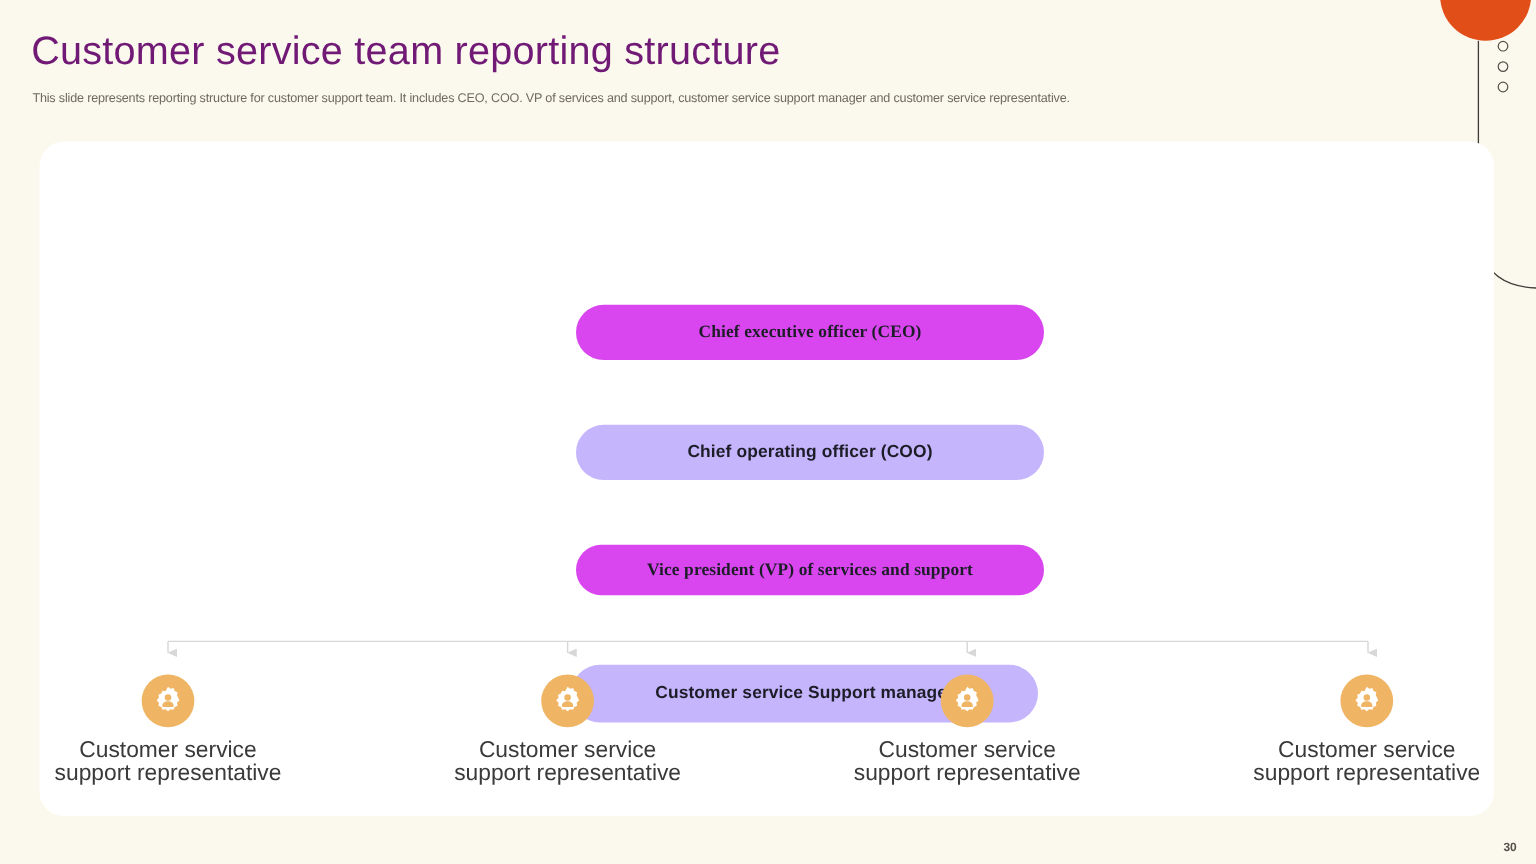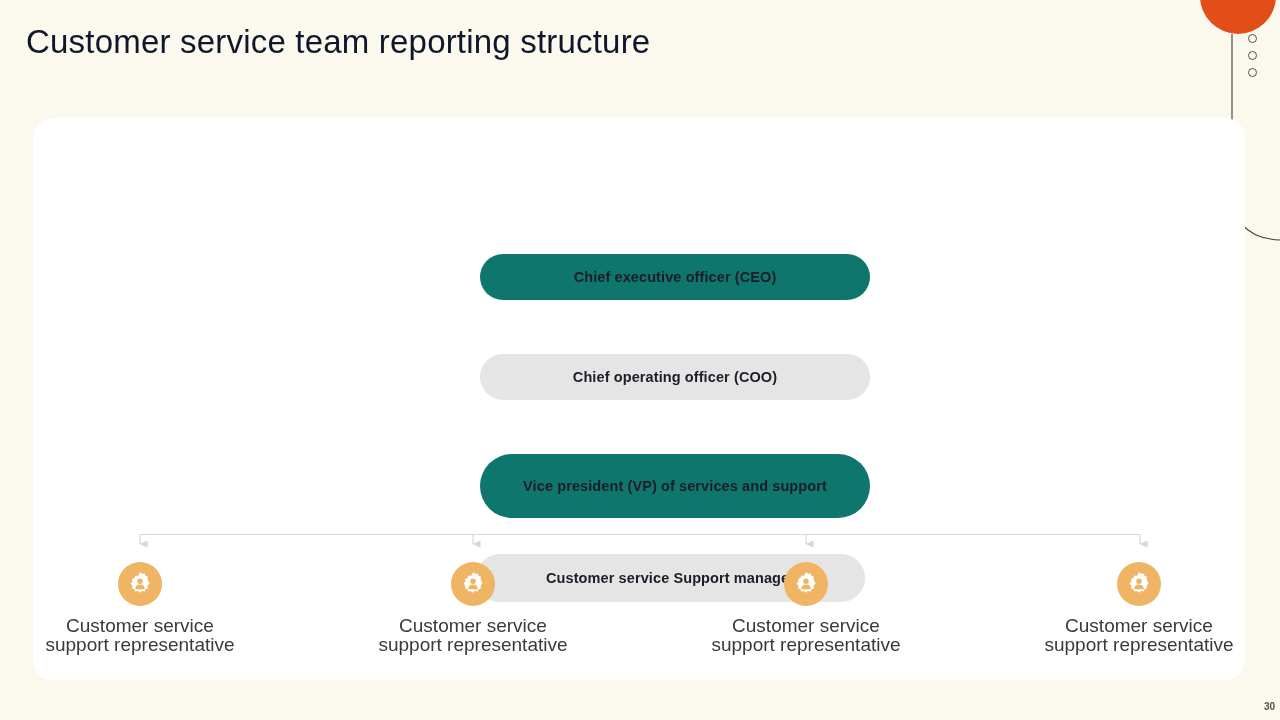--- a/index.html
+++ b/index.html
@@ -26,21 +26,21 @@
     overflow: hidden;
   }
 
   
   .page-title {
     position: absolute;
     left: 26px;
     top: 23px;
     font-size: 33px;
     font-weight: 400;
-    color: #0f172a;
+    color: #701a75;
     letter-spacing: 0.2px;
     white-space: nowrap;
   }
 
   .page-subtitle {
     position: absolute;
     left: 27px;
     top: 76px;
     font-size: 10.5px;
     font-weight: 400;
@@ -112,26 +112,26 @@
     align-items: center;
     justify-content: center;
     border-radius: 999px;
     font-size: 14.5px;
     font-weight: bold;
     color: #1D1D28;
     letter-spacing: 0.1px;
     text-align: center;
     white-space: nowrap;
   }
-  .node.blue   { background: #0f766e; }
-  .node.orange { background: #e5e5e5; }
+  .node.blue   { background: #d946ef; font-family: Liberation Serif, serif; }
+  .node.orange { background: #c4b5fd; }
 
   .node-ceo { left: 447px; top: 136px; width: 390px; height: 46px; }
   .node-coo { left: 447px; top: 236px; width: 390px; height: 46px; }
-  .node-vp  { left: 447px; top: 336px; width: 390px; height: 64px; }
+  .node-vp  { left: 447px; top: 336px; width: 390px; height: 42px; }
   .node-mgr { left: 443px; top: 436px; width: 389px; height: 48px; }
 
   
   .connectors {
     position: absolute;
     left: 0;
     top: 0;
     width: 1212px;
     height: 562px;
     pointer-events: none;
@@ -177,33 +177,34 @@
     right: 0;
     top: 700px;
     text-align: center;
     font-size: 11.5px;
     color: #A49E8F;
     letter-spacing: 0.05px;
   }
 
   .page-number {
     position: absolute;
-    right: 5px;
+    right: 16px;
     top: 701px;
     font-size: 10px;
     font-weight: bold;
     color: #555049;
   }
 </style>
 </head>
 <body>
 
 <div class="slide">
 
   <div class="page-title">Customer service team reporting structure</div>
+  <div class="page-subtitle">This slide represents reporting structure for customer support team. It includes CEO, COO. VP  of services and support, customer service support manager and customer service representative.</div>
 
   <div class="deco-orange-circle"></div>
 
   <div class="deco-dots">
     <div class="dot"></div>
     <div class="dot"></div>
     <div class="dot"></div>
   </div>
 
   <svg class="deco-line-svg" viewBox="0 0 100 250">

